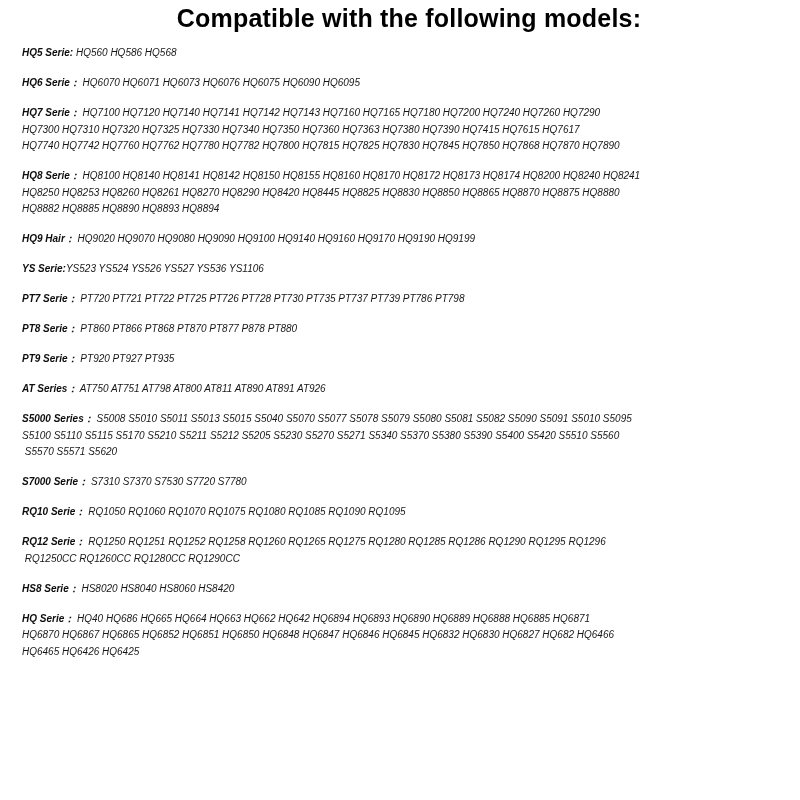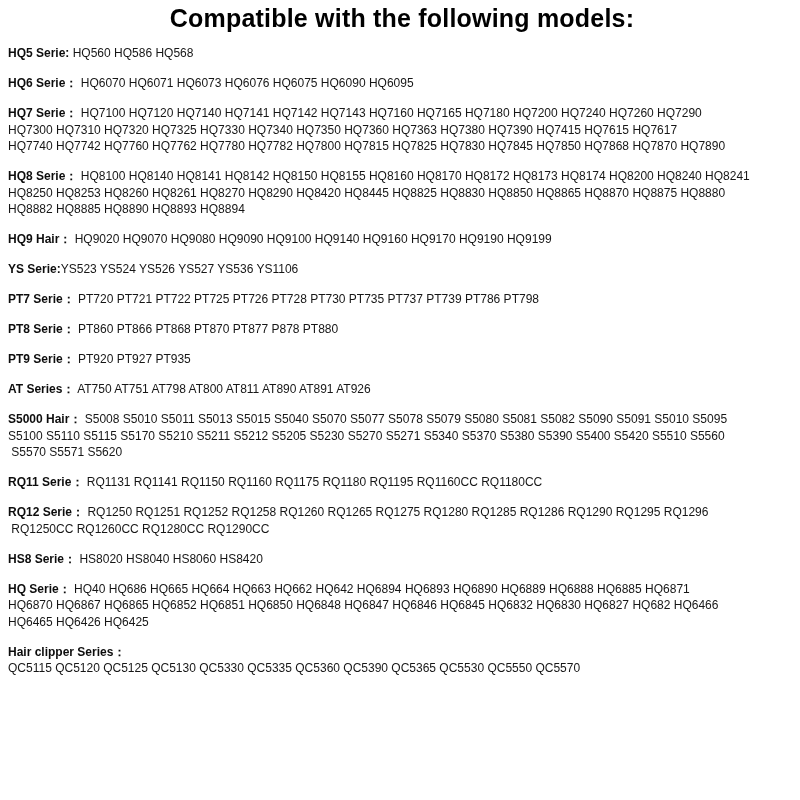--- a/index.html
+++ b/index.html
@@ -11,41 +11,42 @@
     width: 800px;
     height: 800px;
     overflow: hidden;
     font-family: "Liberation Sans", sans-serif;
     color: #161616;
   }
   .page {
     box-sizing: border-box;
     width: 800px;
     height: 800px;
-    padding: 3px 4px 0 8px;
+    padding: 3px 4px 0 22px;
     background: #ffffff;
   }
   .title {
     font-size: 25px;
     line-height: 30px;
     font-weight: 700;
     text-align: center;
     color: #000000;
     margin: 0 0 12px 0;
     letter-spacing: 0.2px;
   }
   .sections {
     display: block;
   }
   .section {
     margin: 0 0 13.5px 0;
-    font-size: 12px;
+    font-size: 10px;
     line-height: 16.5px;
     white-space: pre;       
     color: #161616;
+    font-style: italic;
   }
   .section:last-child {
     margin-bottom: 0;
   }
   .label {
     font-weight: 700;
     color: #0d0d0d;
   }
   .models {
     font-weight: 400;
@@ -64,26 +65,25 @@
 HQ7740 HQ7742 HQ7760 HQ7762 HQ7780 HQ7782 HQ7800 HQ7815 HQ7825 HQ7830 HQ7845 HQ7850 HQ7868 HQ7870 HQ7890</span></p>
       <p class="section"><b class="label">HQ8 Serie：</b><span class="models"> HQ8100 HQ8140 HQ8141 HQ8142 HQ8150 HQ8155 HQ8160 HQ8170 HQ8172 HQ8173 HQ8174 HQ8200 HQ8240 HQ8241
 HQ8250 HQ8253 HQ8260 HQ8261 HQ8270 HQ8290 HQ8420 HQ8445 HQ8825 HQ8830 HQ8850 HQ8865 HQ8870 HQ8875 HQ8880
 HQ8882 HQ8885 HQ8890 HQ8893 HQ8894</span></p>
       <p class="section"><b class="label">HQ9 Hair：</b><span class="models"> HQ9020 HQ9070 HQ9080 HQ9090 HQ9100 HQ9140 HQ9160 HQ9170 HQ9190 HQ9199</span></p>
       <p class="section"><b class="label">YS Serie:</b><span class="models">YS523 YS524 YS526 YS527 YS536 YS1106</span></p>
       <p class="section"><b class="label">PT7 Serie：</b><span class="models"> PT720 PT721 PT722 PT725 PT726 PT728 PT730 PT735 PT737 PT739 PT786 PT798</span></p>
       <p class="section"><b class="label">PT8 Serie：</b><span class="models"> PT860 PT866 PT868 PT870 PT877 P878 PT880</span></p>
       <p class="section"><b class="label">PT9 Serie：</b><span class="models"> PT920 PT927 PT935</span></p>
       <p class="section"><b class="label">AT Series：</b><span class="models"> AT750 AT751 AT798 AT800 AT811 AT890 AT891 AT926</span></p>
-      <p class="section"><b class="label">S5000 Hair：</b><span class="models"> S5008 S5010 S5011 S5013 S5015 S5040 S5070 S5077 S5078 S5079 S5080 S5081 S5082 S5090 S5091 S5010 S5095
+      <p class="section"><b class="label">S5000 Series：</b><span class="models"> S5008 S5010 S5011 S5013 S5015 S5040 S5070 S5077 S5078 S5079 S5080 S5081 S5082 S5090 S5091 S5010 S5095
 S5100 S5110 S5115 S5170 S5210 S5211 S5212 S5205 S5230 S5270 S5271 S5340 S5370 S5380 S5390 S5400 S5420 S5510 S5560
  S5570 S5571 S5620</span></p>
-      <p class="section"><b class="label">RQ11 Serie：</b><span class="models"> RQ1131 RQ1141 RQ1150 RQ1160 RQ1175 RQ1180 RQ1195 RQ1160CC RQ1180CC</span></p>
+      <p class="section"><b class="label">S7000 Serie：</b><span class="models"> S7310 S7370 S7530 S7720 S7780</span></p>
+      <p class="section"><b class="label">RQ10 Serie：</b><span class="models"> RQ1050 RQ1060 RQ1070 RQ1075 RQ1080 RQ1085 RQ1090 RQ1095</span></p>
       <p class="section"><b class="label">RQ12 Serie：</b><span class="models"> RQ1250 RQ1251 RQ1252 RQ1258 RQ1260 RQ1265 RQ1275 RQ1280 RQ1285 RQ1286 RQ1290 RQ1295 RQ1296
  RQ1250CC RQ1260CC RQ1280CC RQ1290CC</span></p>
       <p class="section"><b class="label">HS8 Serie：</b><span class="models"> HS8020 HS8040 HS8060 HS8420</span></p>
       <p class="section"><b class="label">HQ Serie：</b><span class="models"> HQ40 HQ686 HQ665 HQ664 HQ663 HQ662 HQ642 HQ6894 HQ6893 HQ6890 HQ6889 HQ6888 HQ6885 HQ6871
 HQ6870 HQ6867 HQ6865 HQ6852 HQ6851 HQ6850 HQ6848 HQ6847 HQ6846 HQ6845 HQ6832 HQ6830 HQ6827 HQ682 HQ6466
 HQ6465 HQ6426 HQ6425</span></p>
-      <p class="section"><b class="label">Hair clipper Series：</b><span class="models">
-QC5115 QC5120 QC5125 QC5130 QC5330 QC5335 QC5360 QC5390 QC5365 QC5530 QC5550 QC5570</span></p>
     </div>
 </main>
 
 </body></html>

